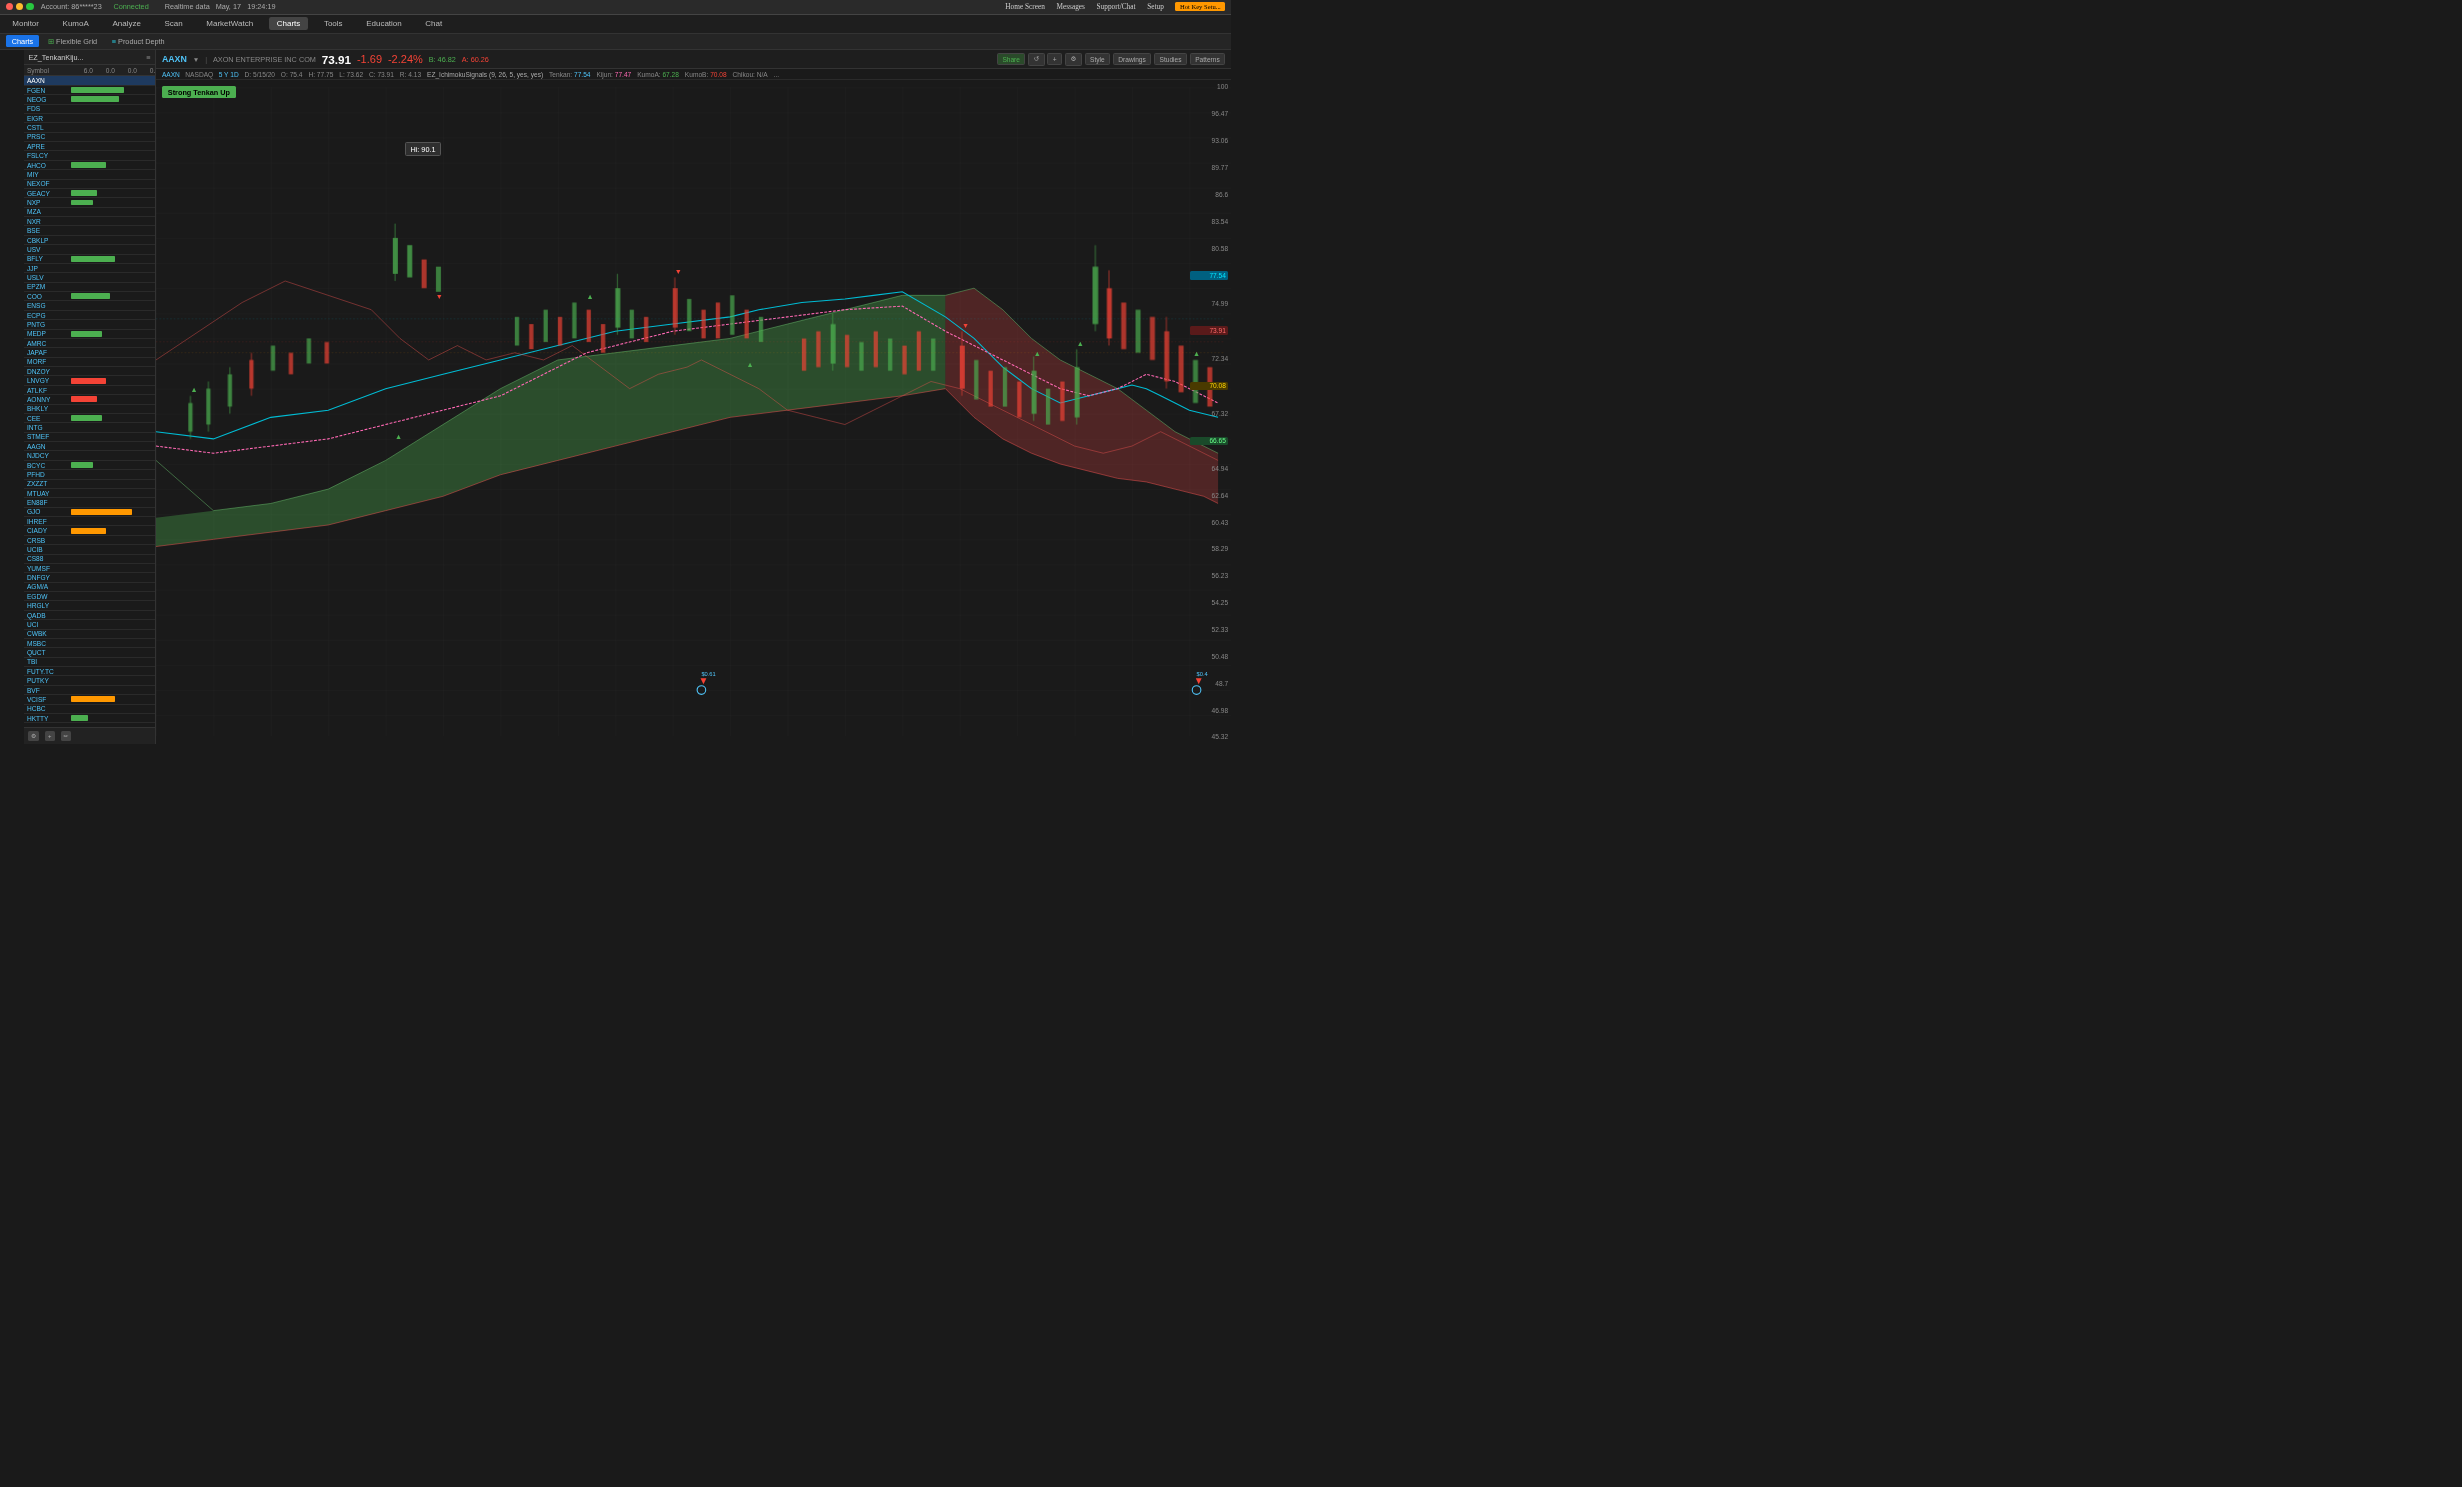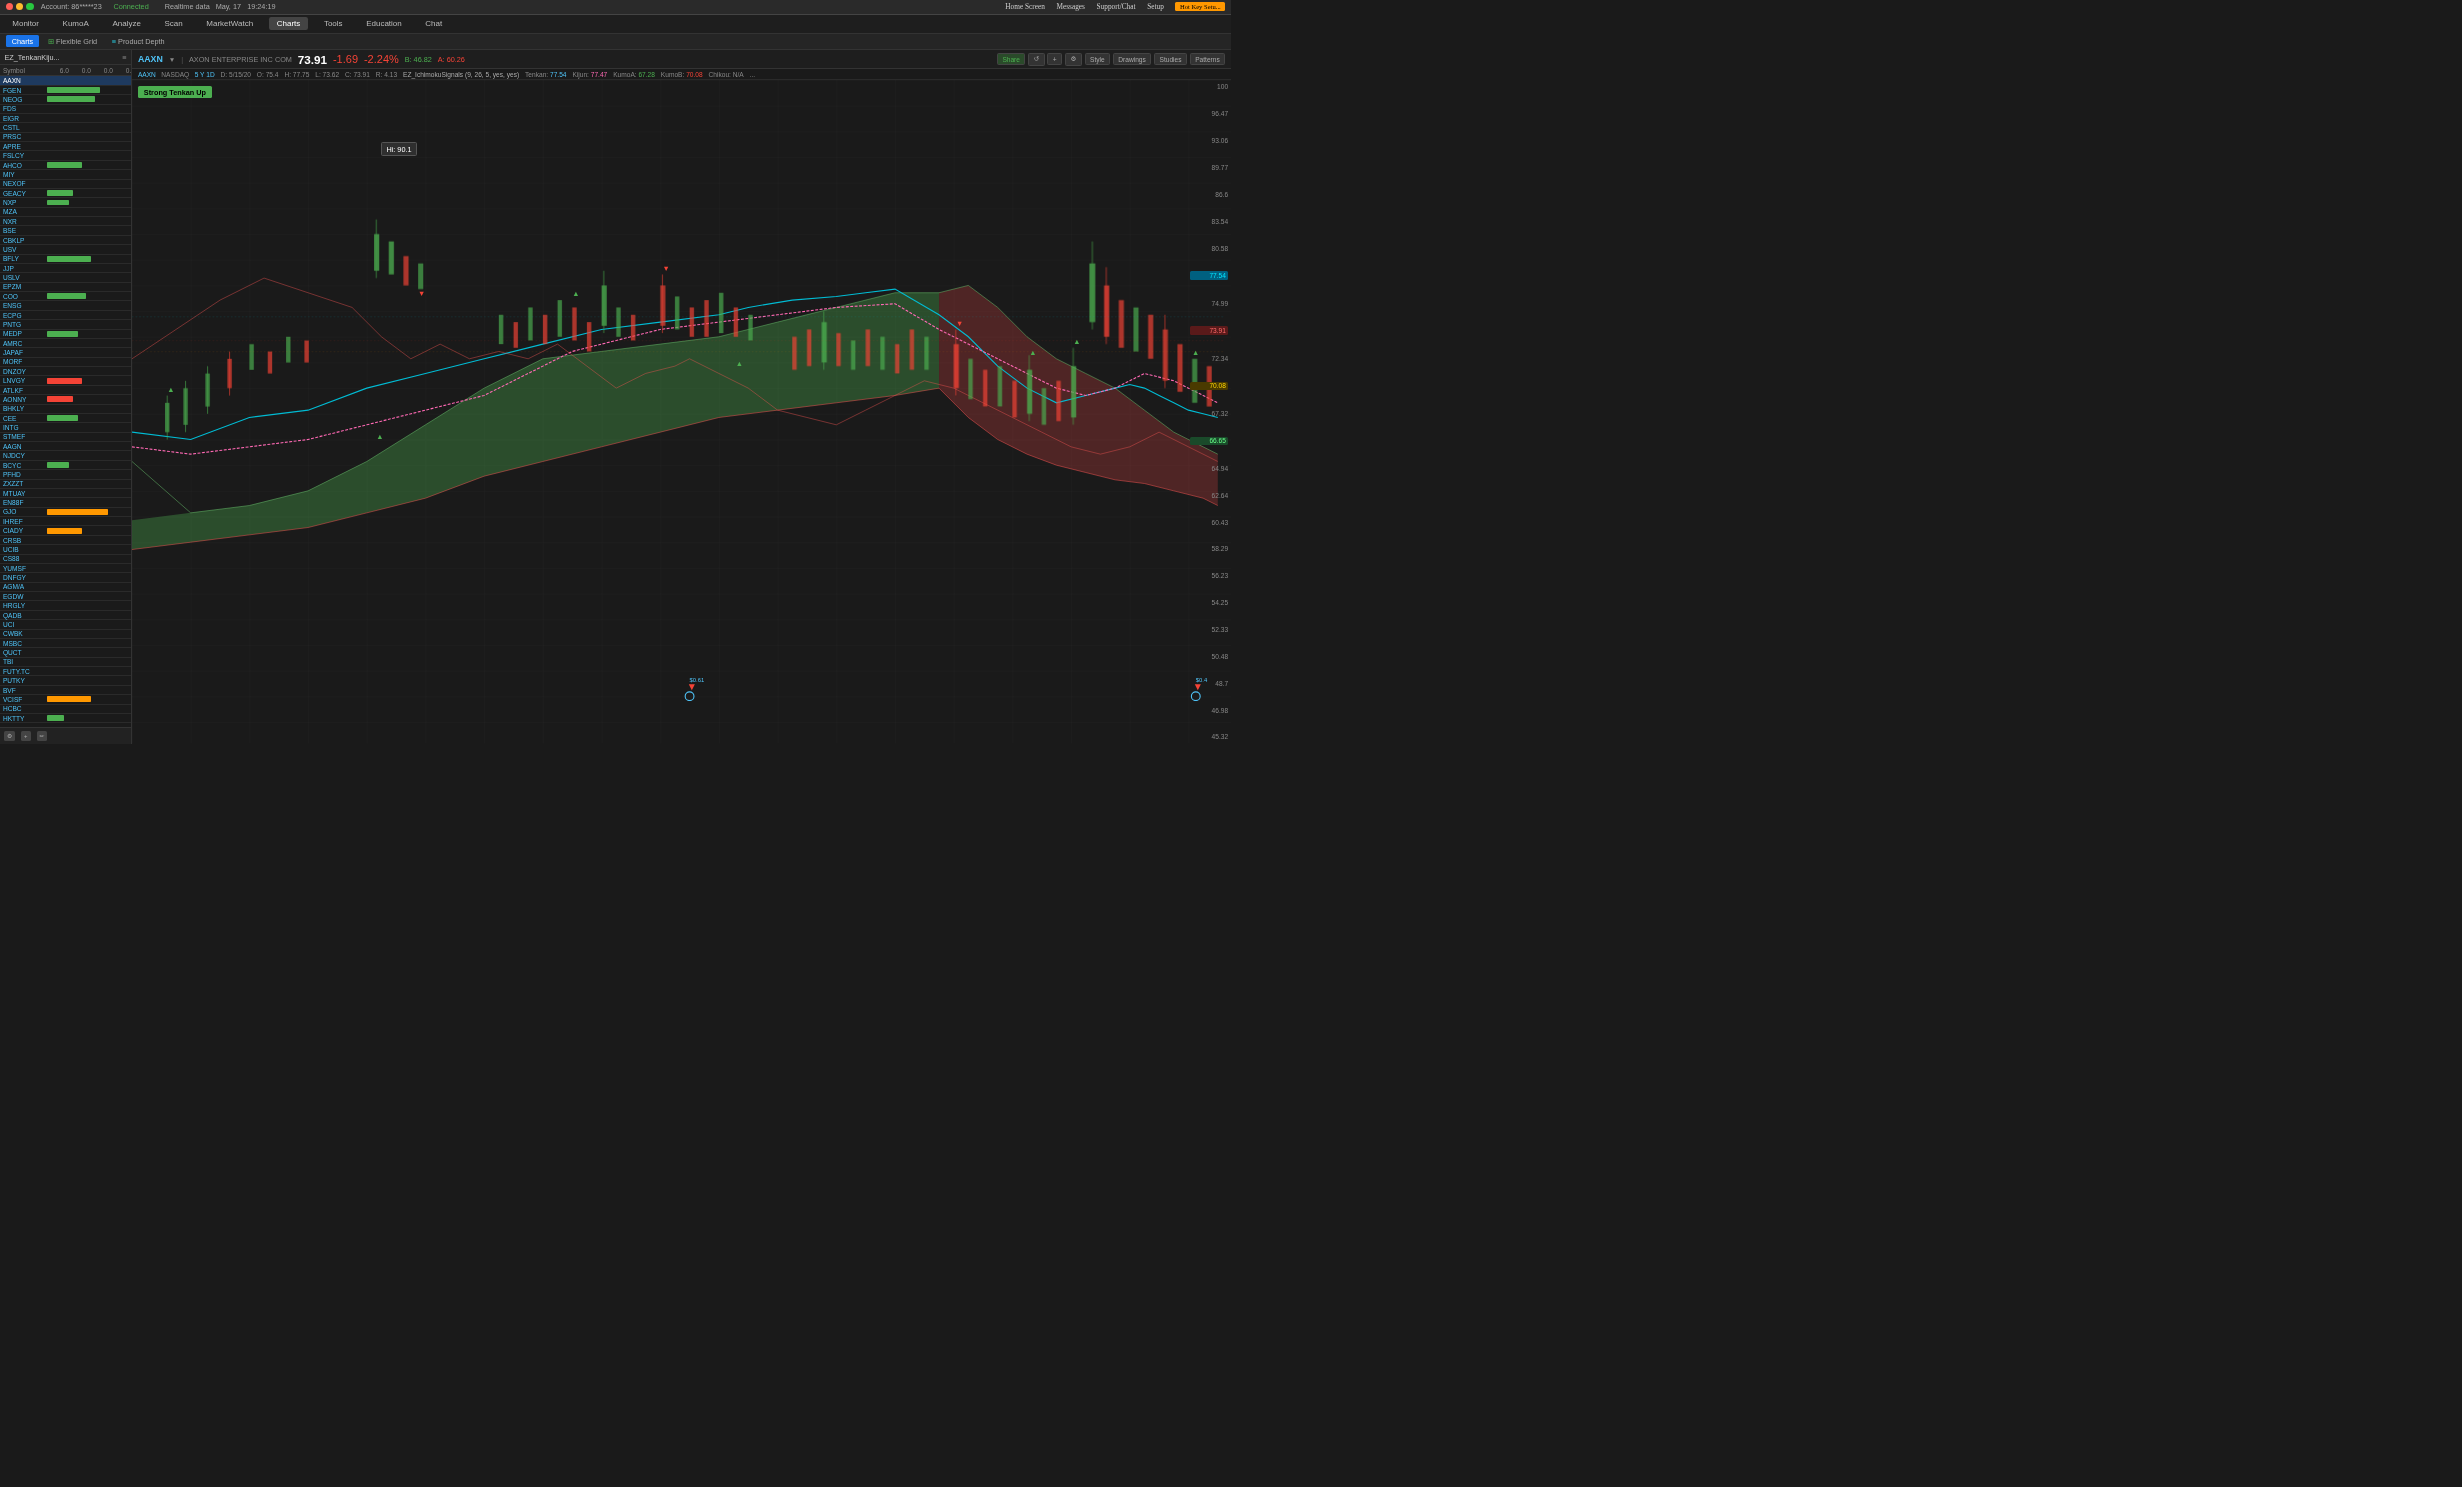--- a/index.html
+++ b/index.html
@@ -83,20 +83,21 @@
     }
     .sub-menu-item.active {
       background: #1a73e8;
       color: #fff;
     }
 
     
     .main-layout {
       display: flex;
       height: calc(100% - 50px);
+      padding-left: 24px;
     }
 
     
     .watchlist-panel {
       width: 132px;
       min-width: 132px;
       background: #1a1a1a;
       border-right: 0.7px solid #333;
       display: flex;
       flex-direction: column;

